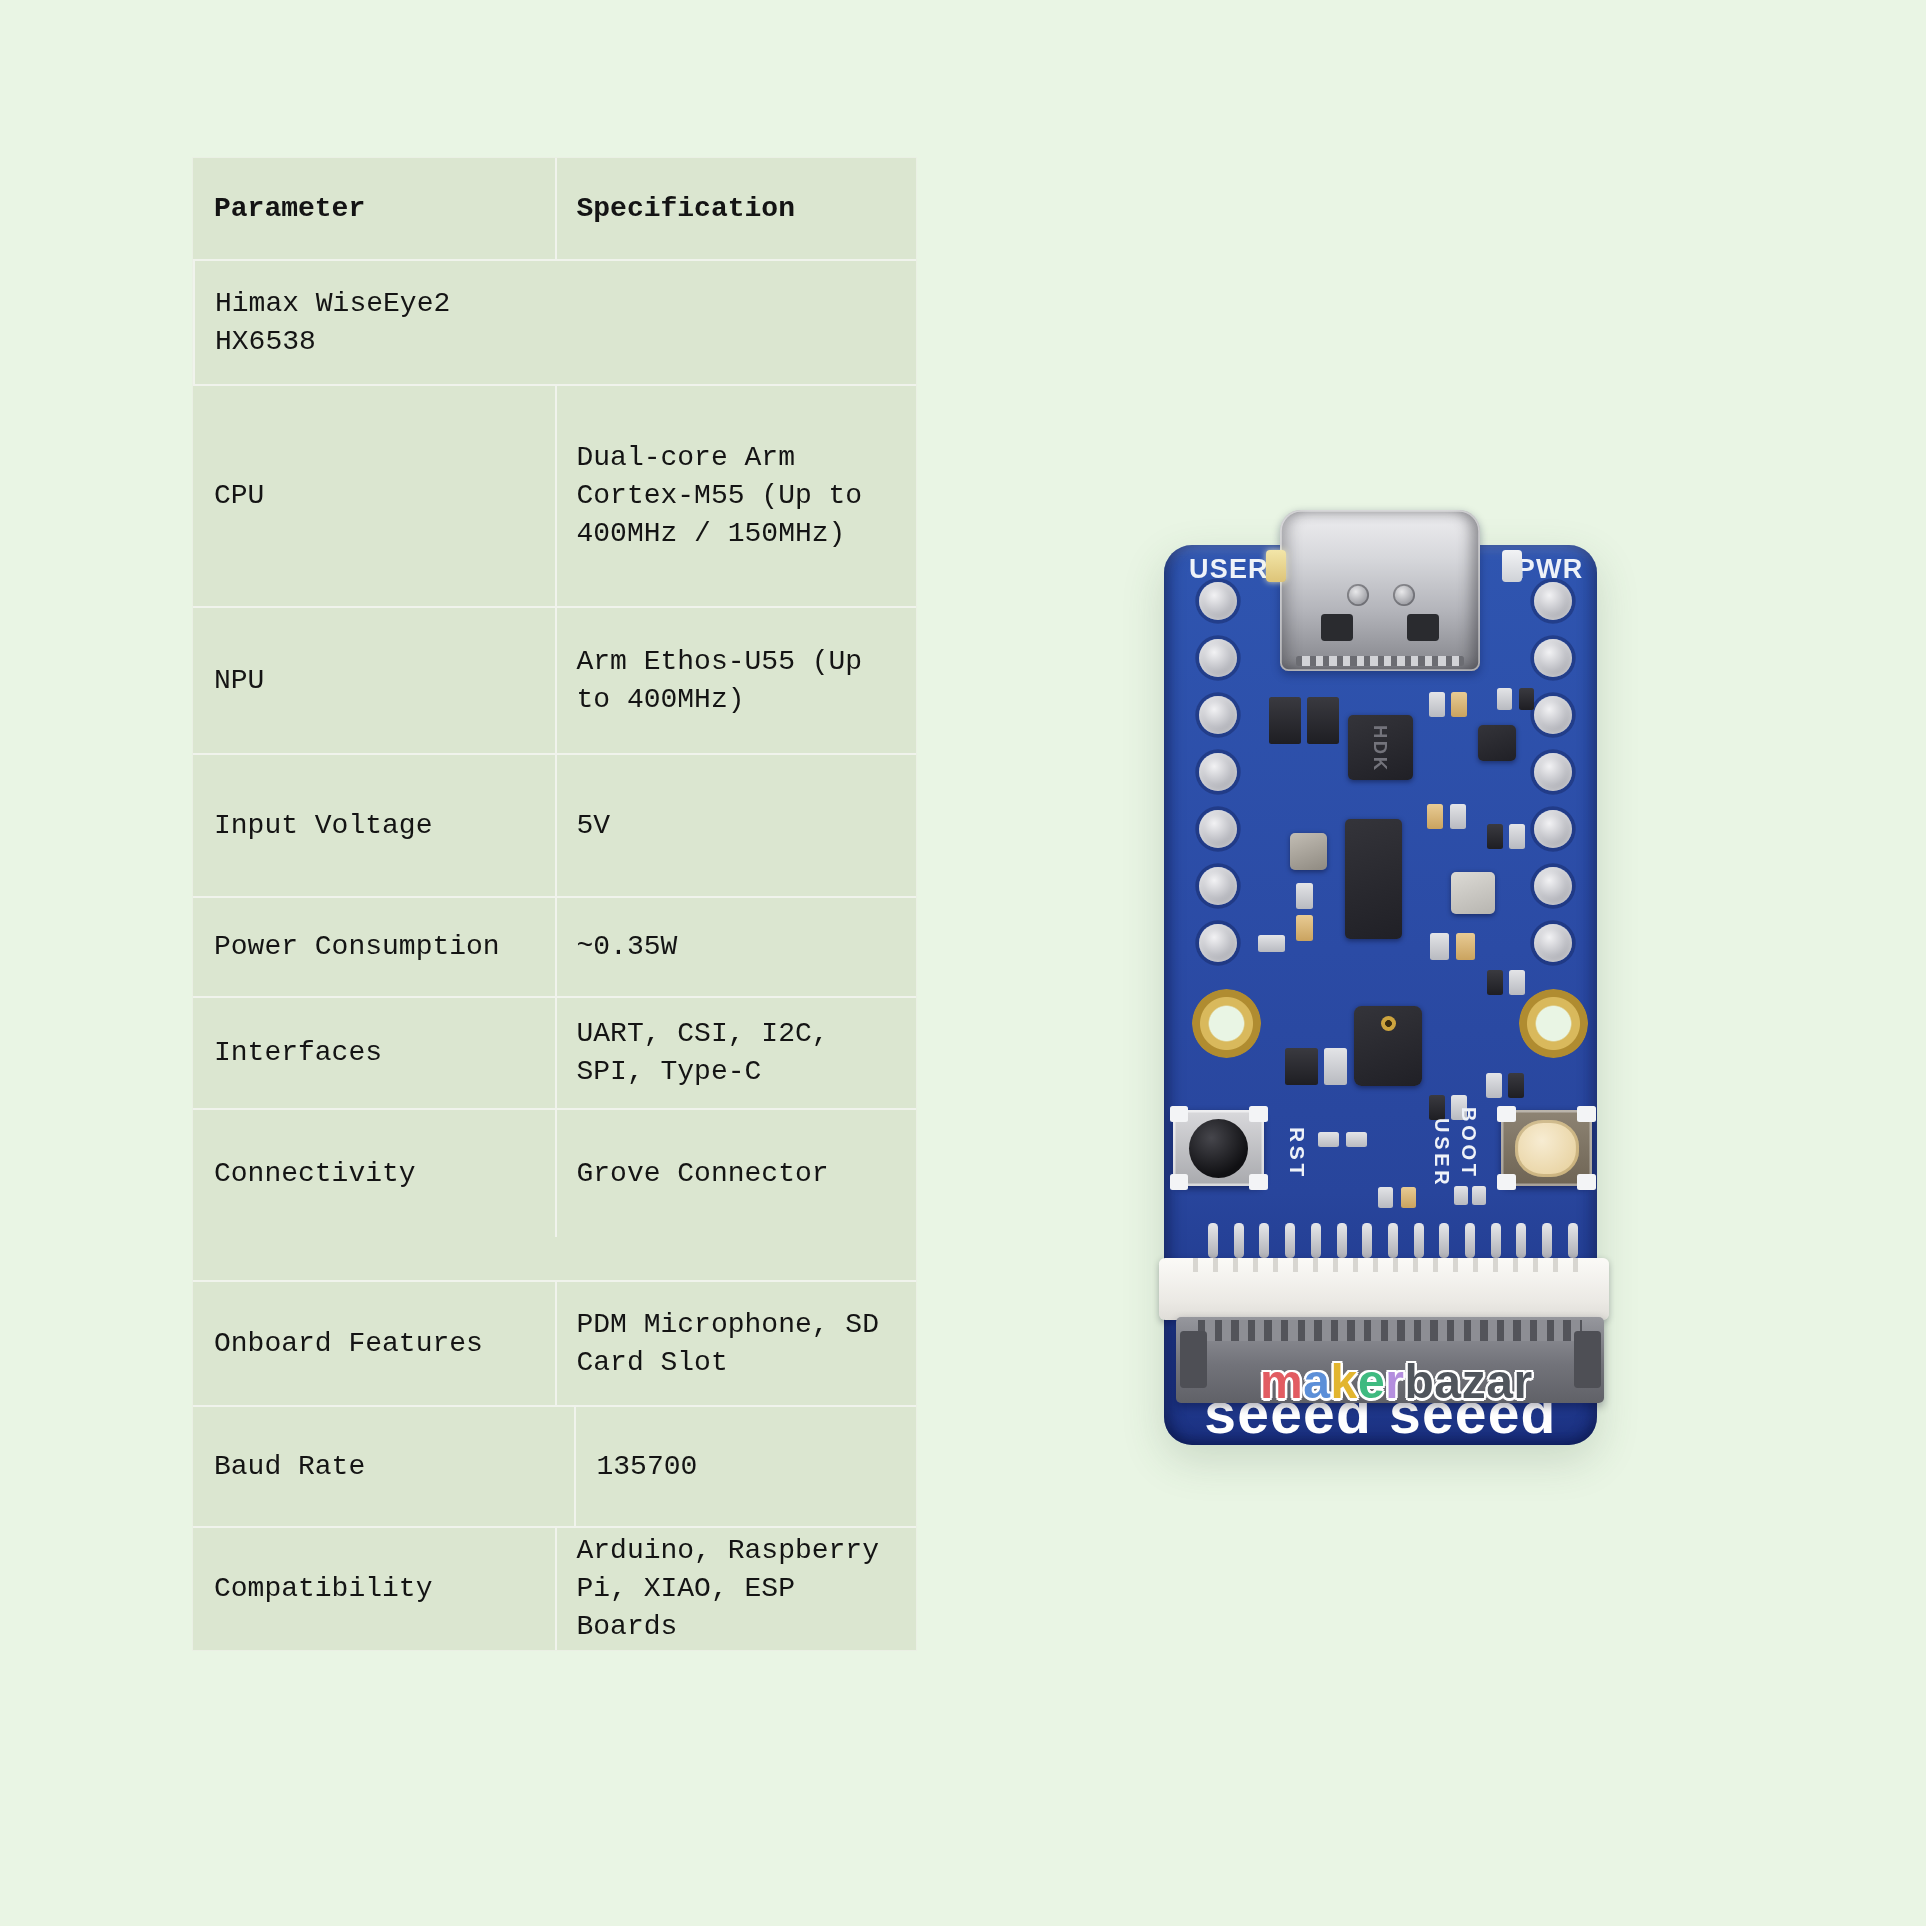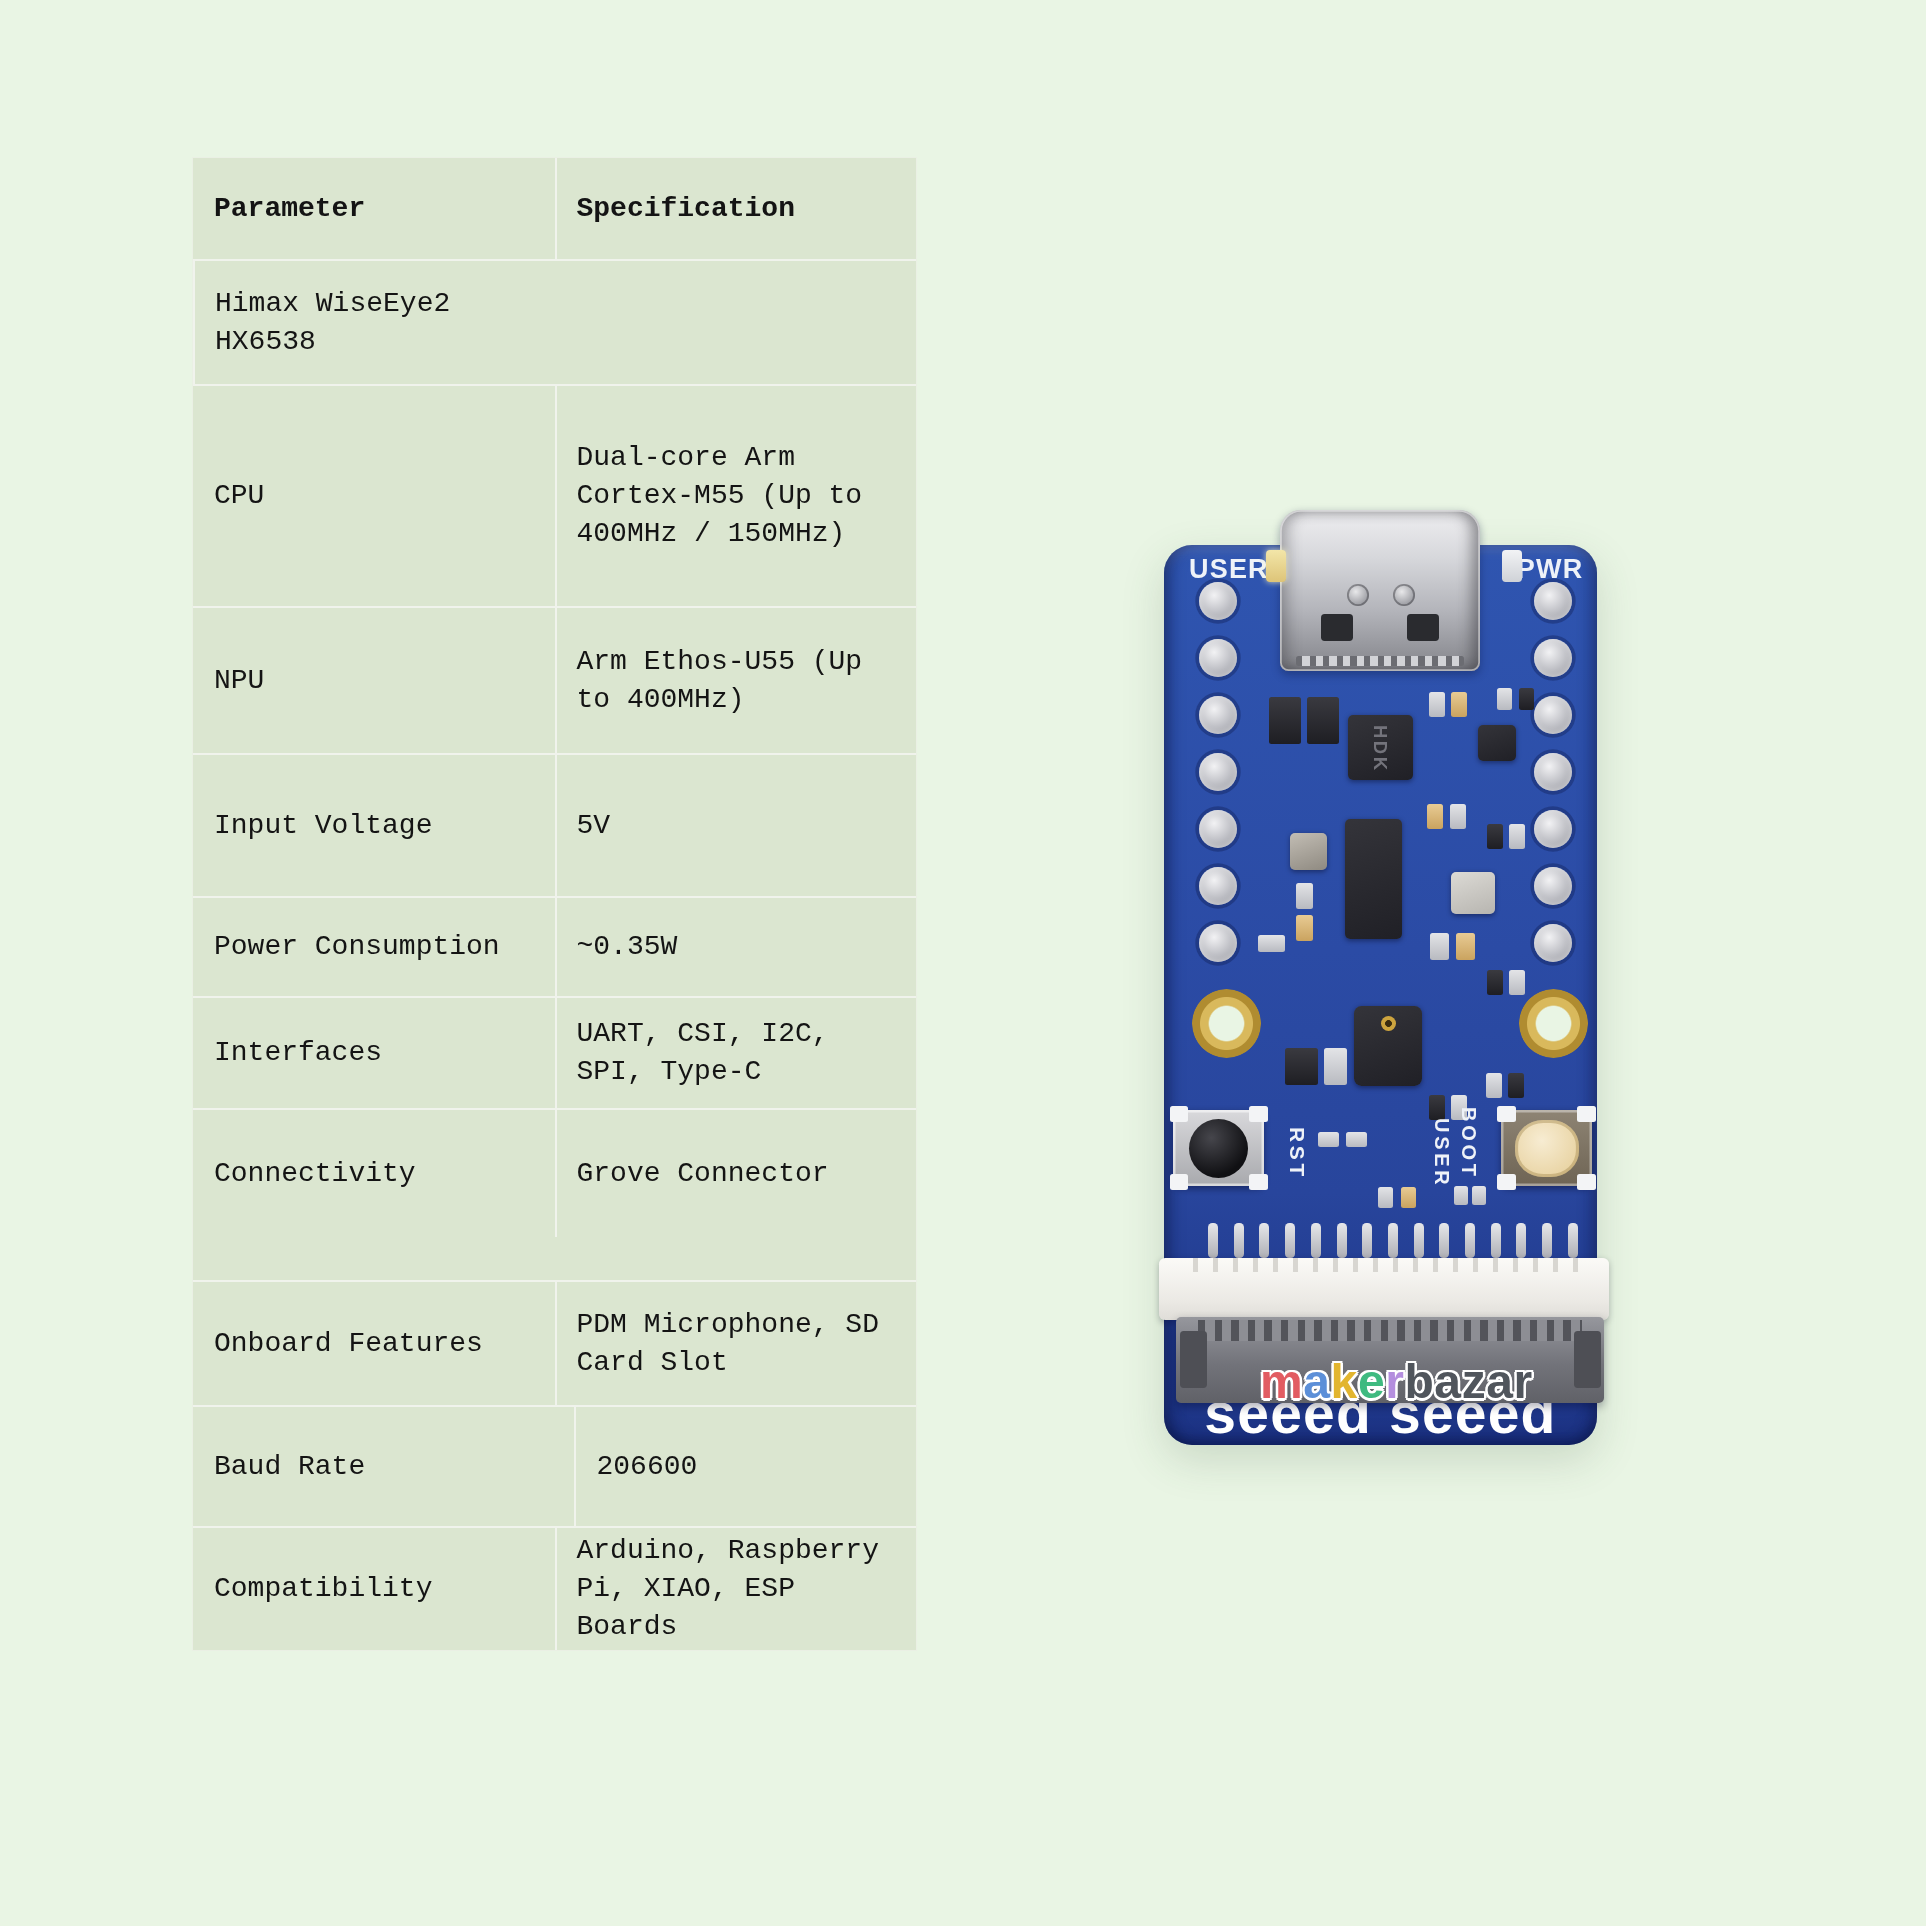--- a/index.html
+++ b/index.html
@@ -157,21 +157,21 @@
   <div class="trow">
     <div class="cell">Connectivity</div>
     <div class="cell spec">Grove Connector</div>
   </div>
   <div class="trow">
     <div class="cell">Onboard Features</div>
     <div class="cell spec">PDM Microphone, SD Card Slot</div>
   </div>
   <div class="trow">
     <div class="cell">Baud Rate</div>
-    <div class="cell spec">206600</div>
+    <div class="cell spec">135700</div>
   </div>
   <div class="trow">
     <div class="cell">Compatibility</div>
     <div class="cell spec">Arduino, Raspberry Pi, XIAO, ESP Boards</div>
   </div>
 </div>
 
 <div id="board">
   <div class="pcb"></div>
 

